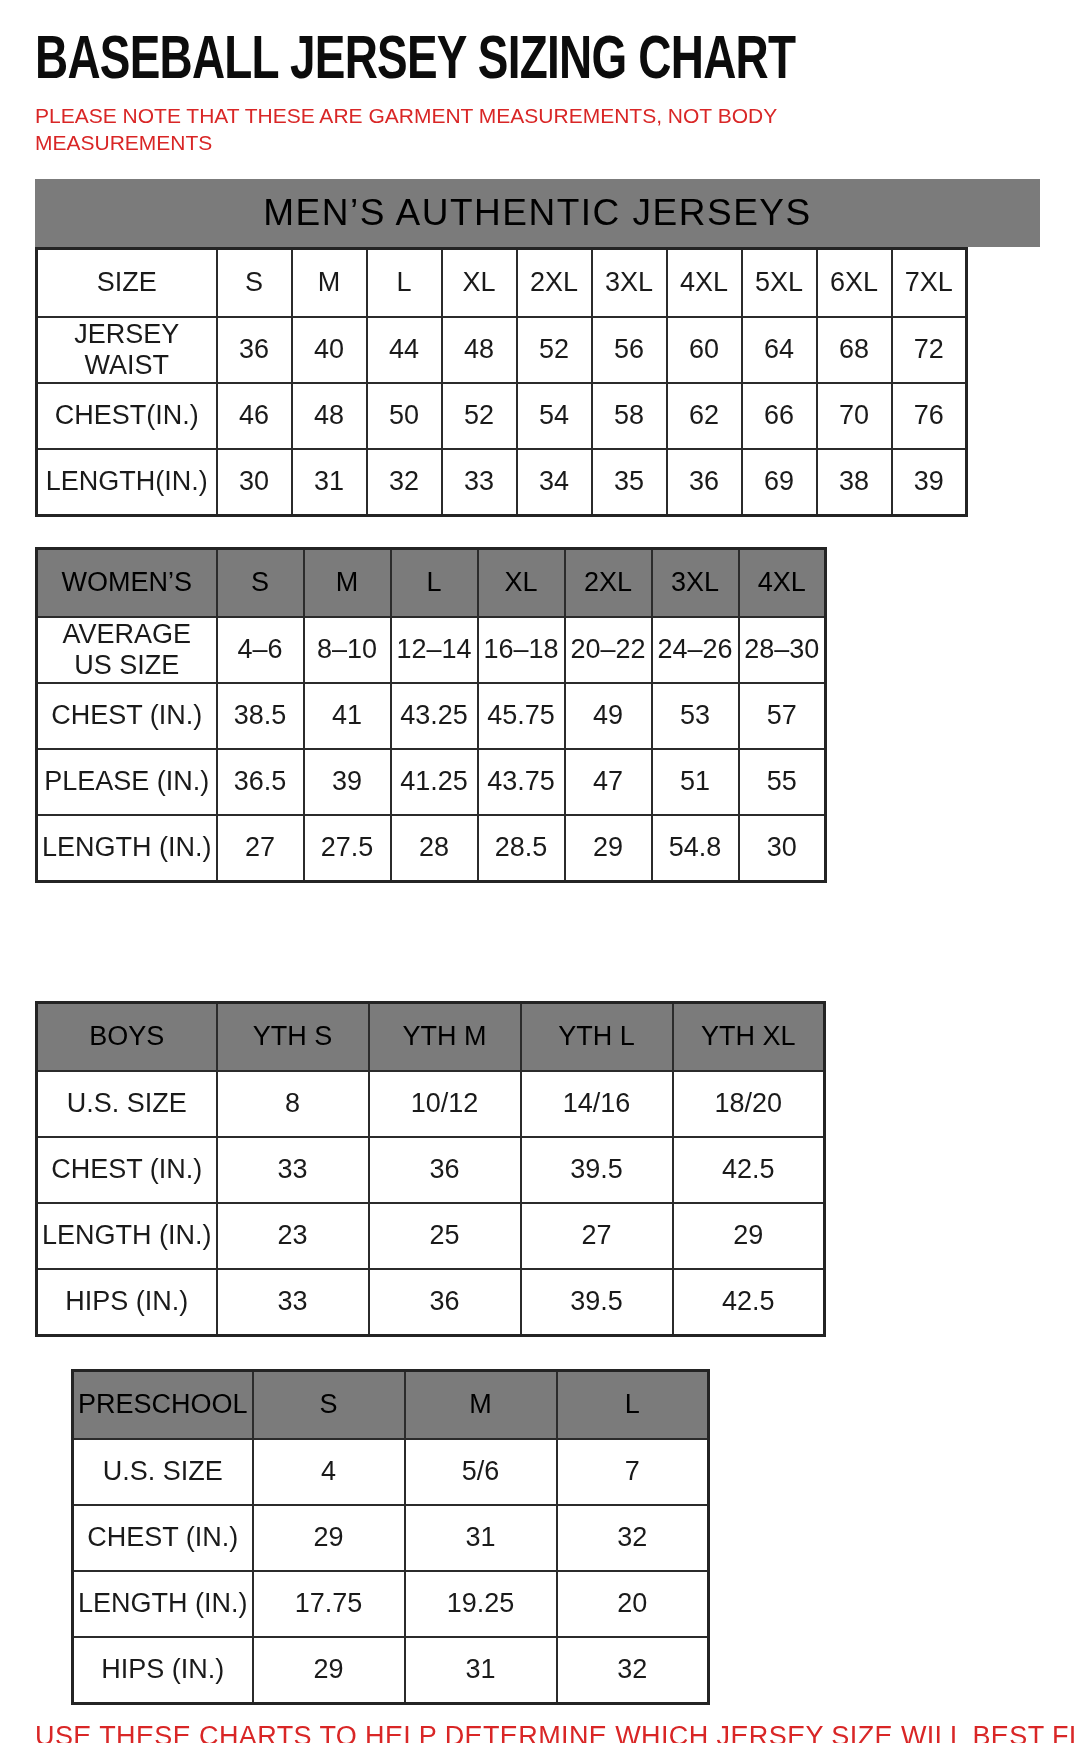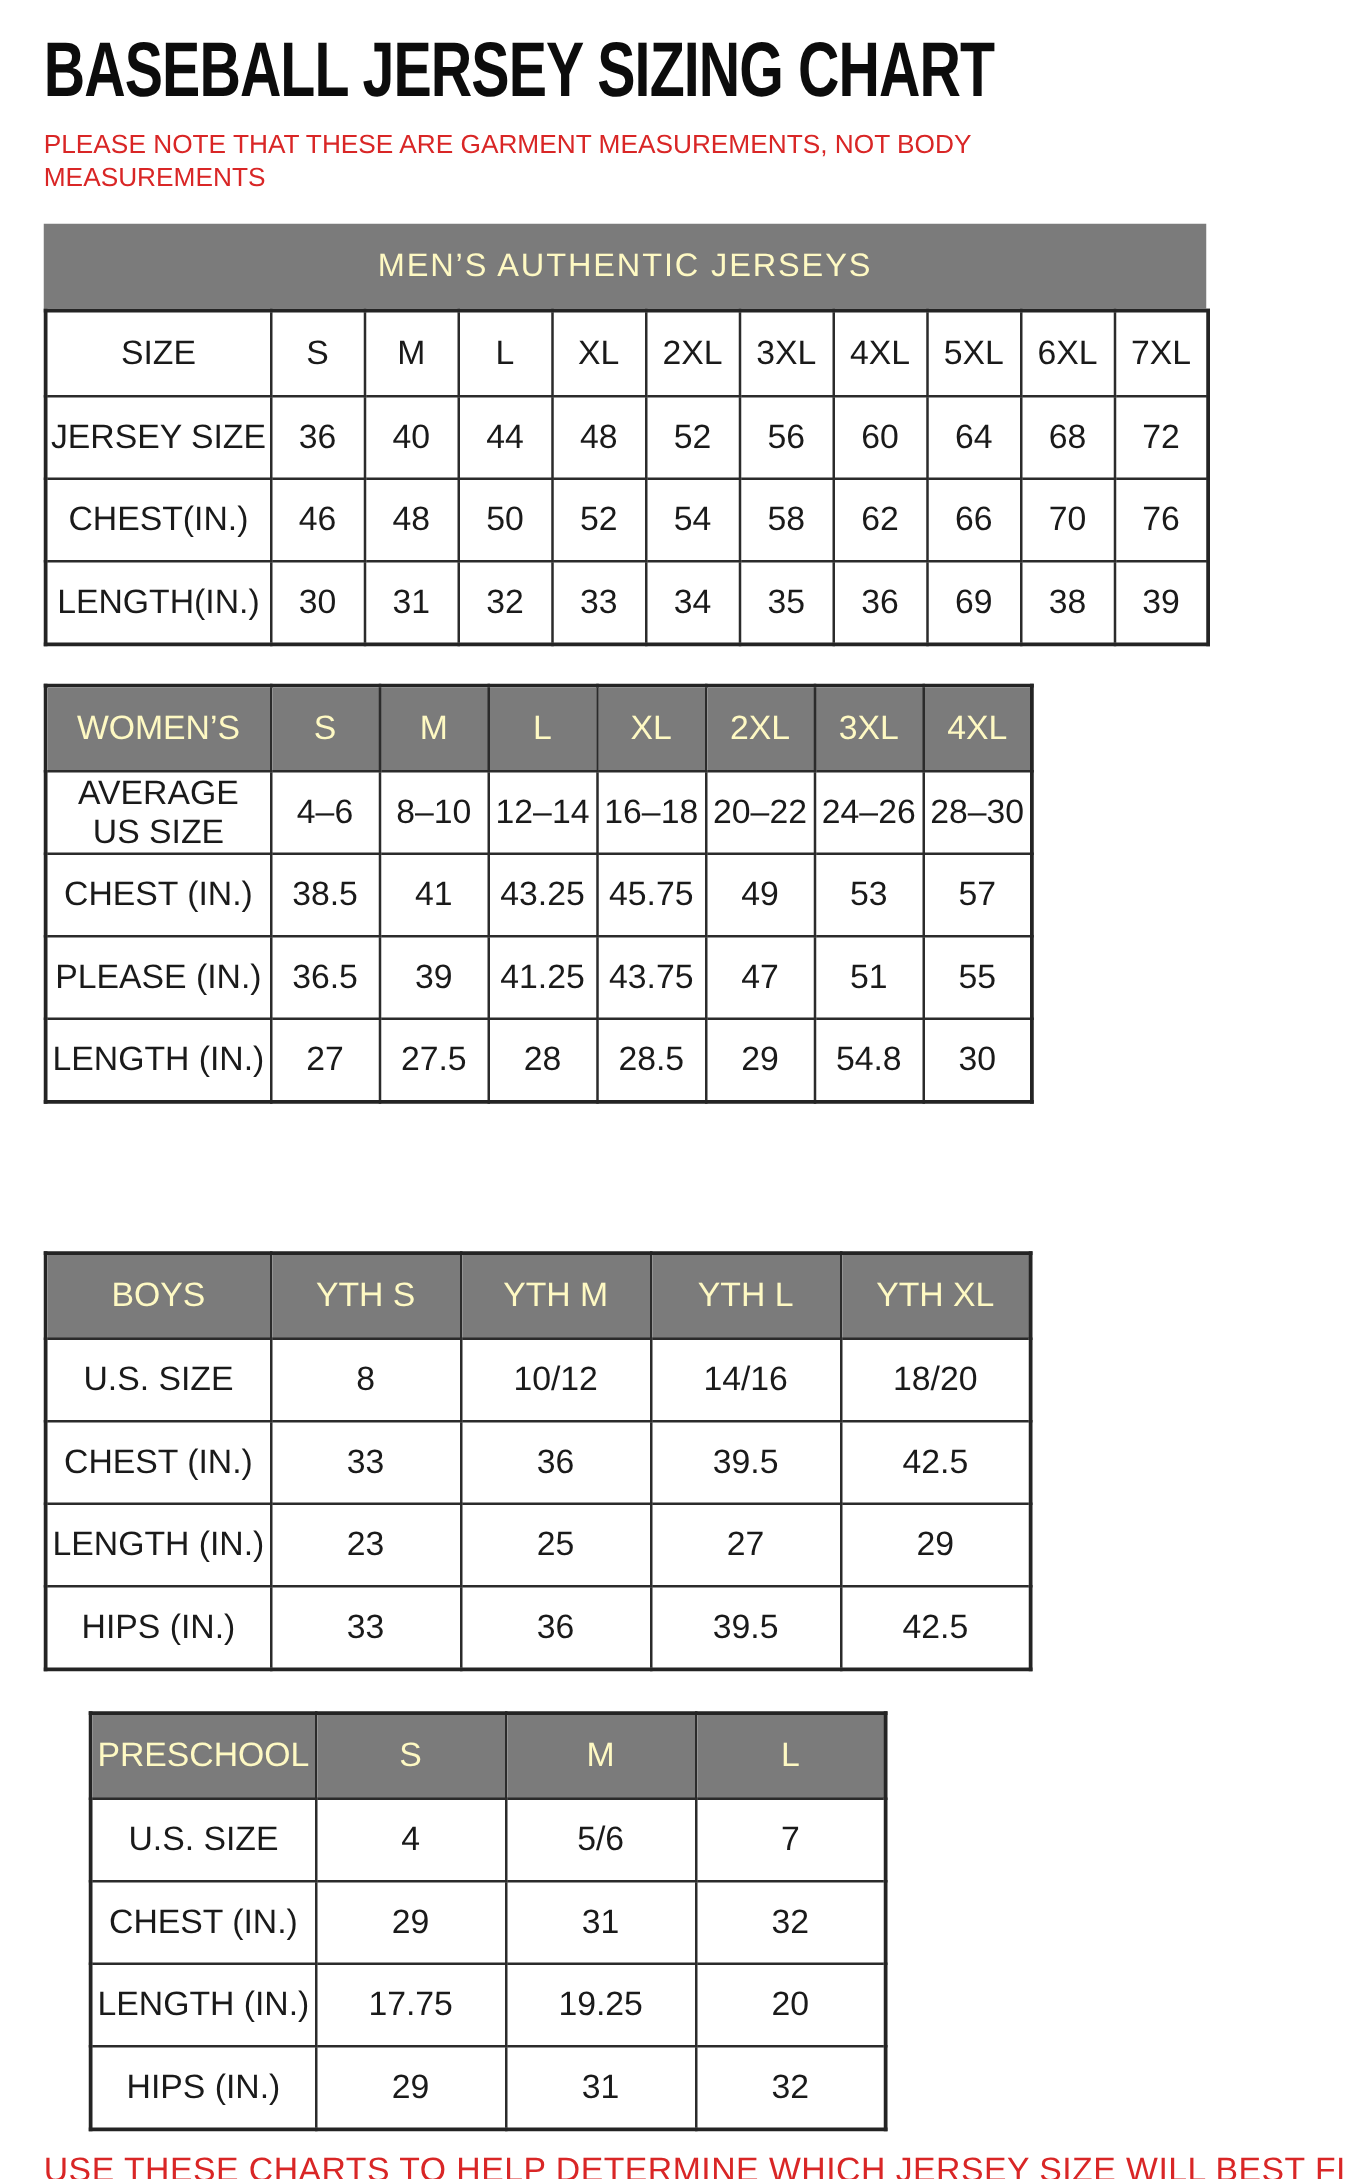--- a/index.html
+++ b/index.html
@@ -25,25 +25,25 @@
     margin: 4px 0 14px 0;
   }
   .note {
     color: var(--accent-red, #d92626);
     font-size: 21px;
     line-height: 1.3;
     max-width: 905px;
     margin-bottom: 22px;
   }
   .banner {
-    width: 930px;
+    width: 1005px;
     height: 68px;
     background: var(--header-gray, #7b7b7b);
-    color: #fef9c3;
-    font-size: 26px;
+    color: #000000;
+    font-size: 37px;
     letter-spacing: 1.5px;
     display: flex;
     align-items: center;
     justify-content: center;
   }
   table.sizing {
     border-collapse: collapse;
     table-layout: fixed;
     border: 3px solid #242424;
   }
@@ -55,21 +55,21 @@
     font-size: 27px;
     color: #1a1a1a;
     padding: 0 2px;
     height: 64px;
     line-height: 1.15;
     overflow: hidden;
   }
   table.sizing thead th { height: 66px; }
   table.gray-head thead th {
     background: var(--header-gray, #7b7b7b);
-    color: #fef9c3;
+    color: #000000;
   }
   
   table[data-table="mens"]      col.label { width: 180px; }
   table[data-table="mens"]      col.data  { width: 75px;  }
   table[data-table="womens"]    col.label { width: 180px; }
   table[data-table="womens"]    col.data  { width: 87px;  }
   table[data-table="boys"]      col.label { width: 180px; }
   table[data-table="boys"]      col.data  { width: 152px; }
   table[data-table="preschool"] col.label { width: 180px; }
   table[data-table="preschool"] col.data  { width: 152px; }
@@ -121,21 +121,21 @@
             <th>2XL</th>
             <th>3XL</th>
             <th>4XL</th>
             <th>5XL</th>
             <th>6XL</th>
             <th>7XL</th>
           </tr>
         </thead>
         <tbody>
           <tr>
-            <th scope="row">JERSEY SIZE</th>
+            <th scope="row">JERSEY WAIST</th>
             <td>36</td>
             <td>40</td>
             <td>44</td>
             <td>48</td>
             <td>52</td>
             <td>56</td>
             <td>60</td>
             <td>64</td>
             <td>68</td>
             <td>72</td>

